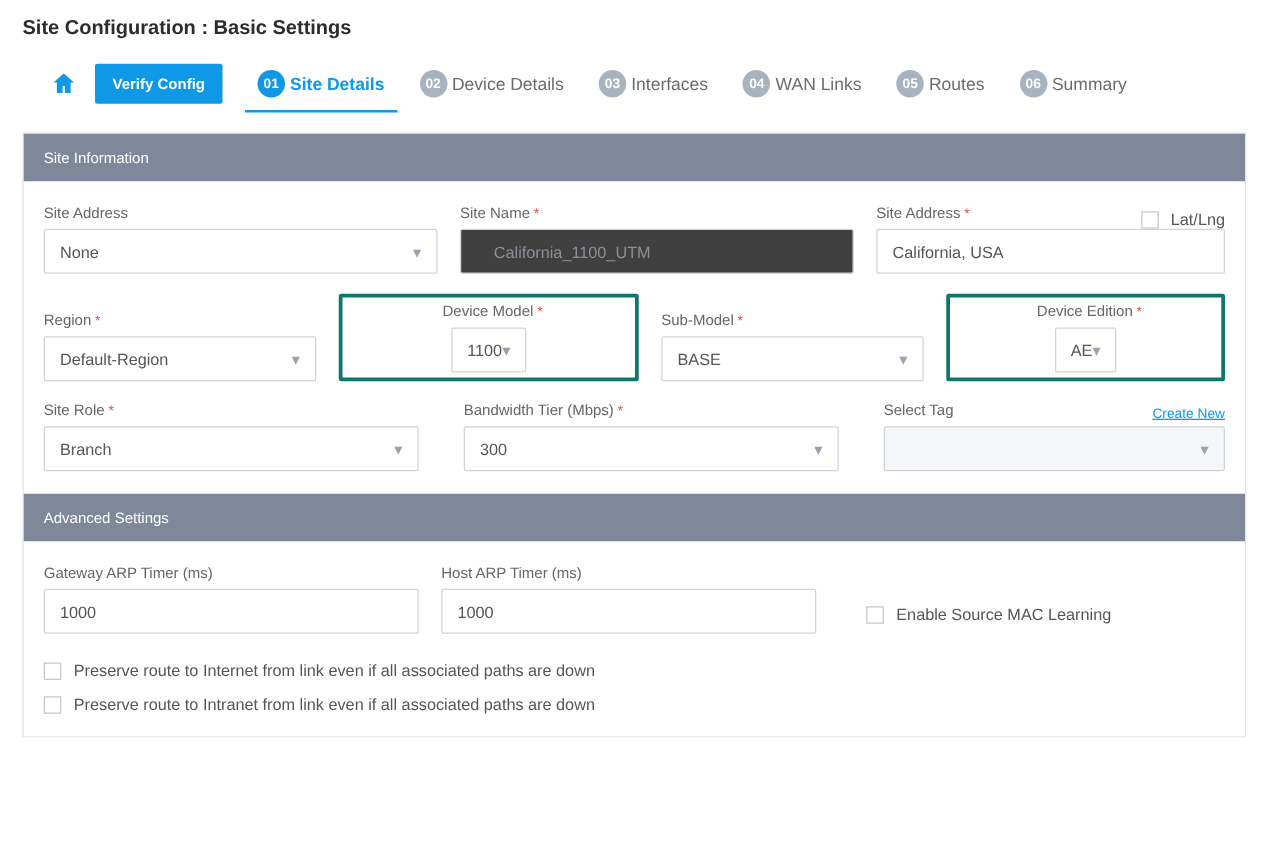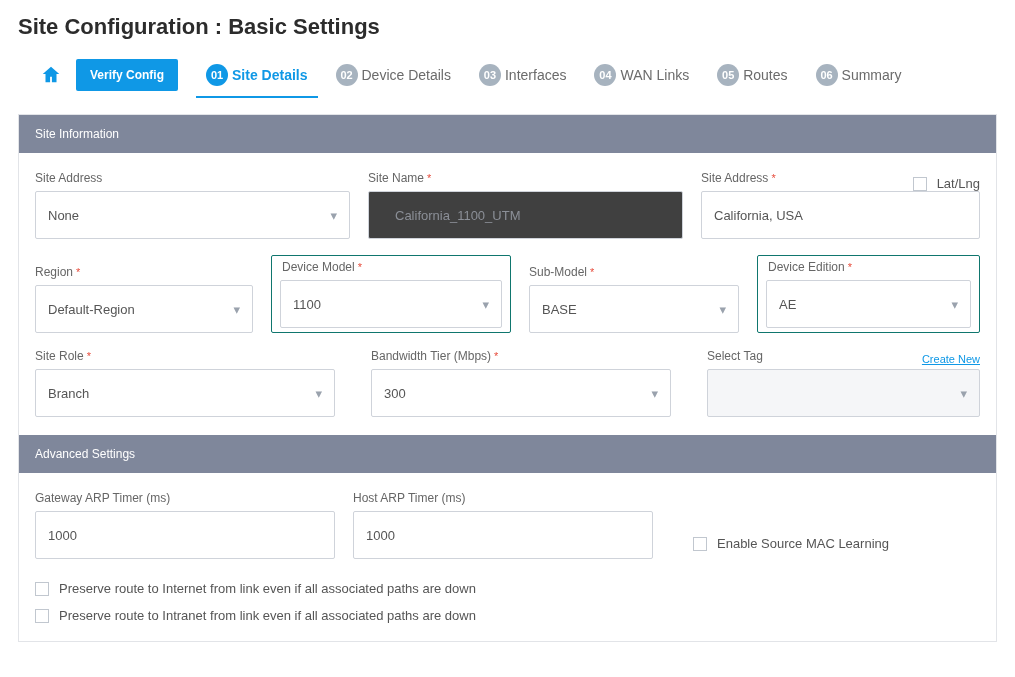--- a/index.html
+++ b/index.html
@@ -1,44 +1,44 @@
 <!DOCTYPE html>
 <html><head>
 <meta charset="utf-8">
 <style>
 * { box-sizing: border-box; margin: 0; padding: 0; font-family: "Segoe UI", Arial, sans-serif; }
 body { background: #fff; color: #333; font-size: 13px; width: 1015px; }
 .page { padding: 14px 18px 0 18px; }
-h2.page-title { font-size: 22px; font-weight: 700; color: #2c2c2c; margin-bottom: 18px; }
+h2.page-title { font-size: 16px; font-weight: 700; color: #2c2c2c; margin-bottom: 18px; }
 
 
 .wizard { display: flex; align-items: center; gap: 8px; padding-left: 22px; }
 .home-icon { color: #0f98e6; font-size: 22px; display: inline-flex; align-items: center; }
 .verify-btn { background: #0f98e6; color: #fff; border: none; font-size: 12px; font-weight: 600; padding: 9px 14px; border-radius: 2px; margin: 0 10px 0 6px; cursor: pointer; }
 .step { display: flex; align-items: center; gap: 4px; padding: 6px 10px; font-size: 14px; color: #6b6b6b; cursor: pointer; }
 .step .num { width: 22px; height: 22px; border-radius: 50%; background: #a7b3bf; color: #fff; font-size: 11px; font-weight: 600; display: inline-flex; align-items: center; justify-content: center; }
 .step.active { color: #0f98e6; font-weight: 600; border-bottom: 2px solid #0f98e6; padding-bottom: 10px; margin-bottom: -6px; }
 .step.active .num { background: #0f98e6; }
 
 .card { border: 1px solid #e2e4e8; margin-top: 22px; }
 .section-hdr { background: #7f879b; color: #fff; font-size: 12px; padding: 12px 16px; font-weight: 400; }
 .section-body { padding: 18px 16px 12px 16px; }
 
 
 .row { display: flex; gap: 18px; margin-bottom: 16px; align-items: flex-end; }
 .field { display: flex; flex-direction: column; }
 .label { font-size: 12px; color: #666; margin-bottom: 6px; }
 .req::after { content: " *"; color: #e74c3c; font-size: 11px; }
-.select, .input { height: 48px; border: 1px solid #cfd3da; background: #fff; color: #555; font-size: 13px; padding: 0 12px; display: flex; align-items: center; justify-content: space-between; border-radius: 2px; }
+.select, .input { height: 36px; border: 1px solid #cfd3da; background: #fff; color: #555; font-size: 13px; padding: 0 12px; display: flex; align-items: center; justify-content: space-between; border-radius: 2px; }
 .select .chev { color: #9aa2ad; }
 .input.disabled { background: #404040; color: #8b8f97; padding-left: 26px; }
 .checkbox-line { display: flex; align-items: center; gap: 10px; color: #555; font-size: 13px; padding: 6px 0; }
 .cb { width: 14px; height: 14px; border: 1px solid #c1c7cf; background: #fff; display: inline-block; }
 .link { color: #0f98e6; font-size: 11px; text-decoration: underline; margin-left: auto; cursor: pointer; }
-.hl { border: 1px solid #0f766e; padding: 4px; border-radius: 2px; }
+.hl { border: 3px solid #0f766e; padding: 4px; border-radius: 2px; align-items: center; }
 .hl .label { margin-left: 6px; }
 .hl .select { margin: 0 4px 0 4px; }
 
 
 .w-300 { width: 300px; }
 .w-grow { flex: 1; }
 .w-315 { width: 315px; }
 
 svg { display: block; }
 </style>

